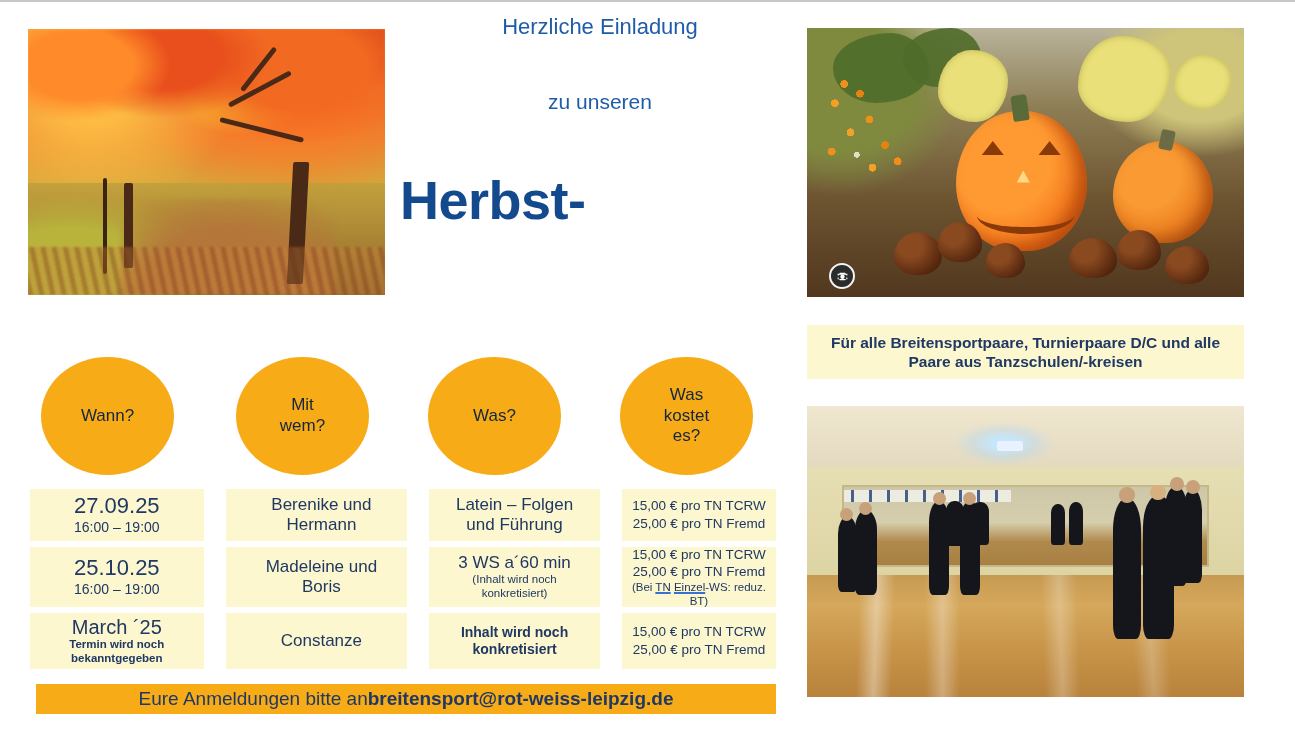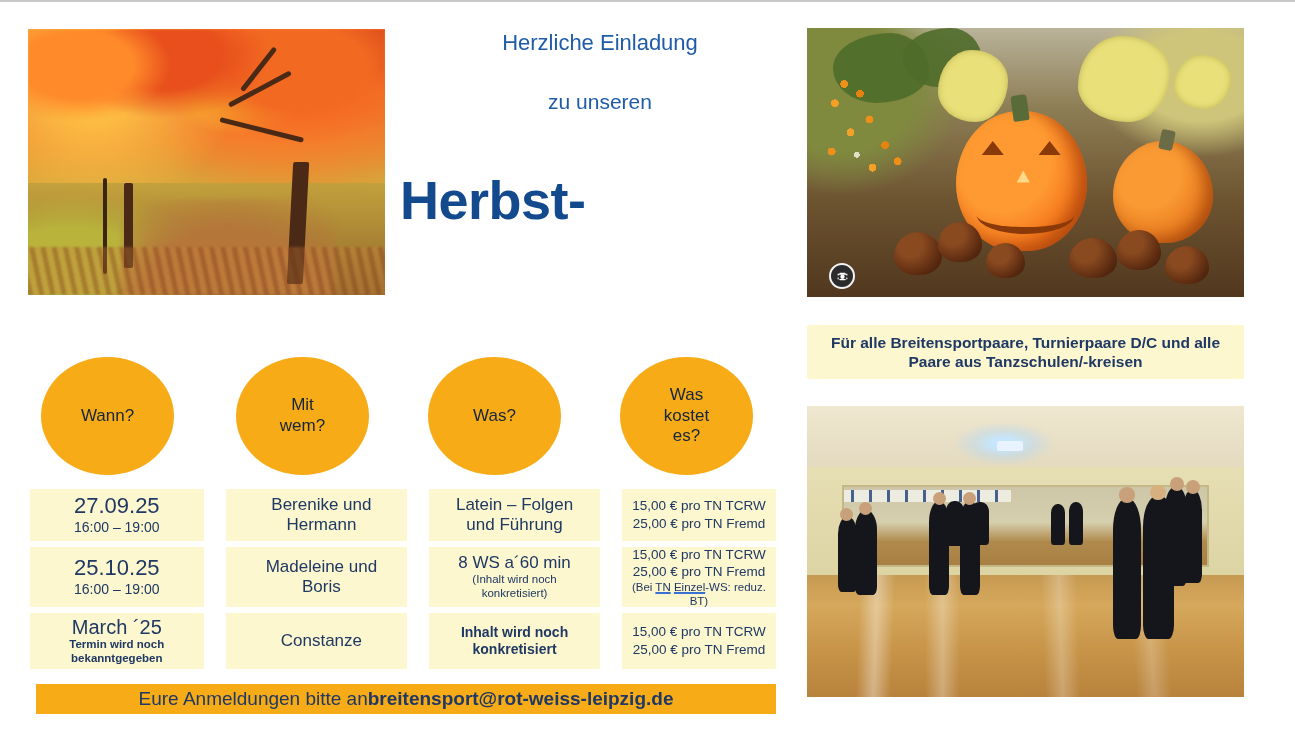--- a/index.html
+++ b/index.html
@@ -72,21 +72,21 @@
     position:absolute; background:#4a2a16; height:5px; border-radius:3px; transform-origin:left center;
   }
   .autumn-leaflitter {
     position:absolute; left:0; bottom:0; width:100%; height:18%;
     background: repeating-linear-gradient(78deg, rgba(150,80,35,.55) 0 5px, rgba(200,130,60,.35) 5px 11px);
     filter: blur(1px);
   }
 
   
   .hl-1 {
-    left: 410px; top: 30px; width: 380px;
+    left: 410px; top: 14px; width: 380px;
     text-align: center;
     font-size: 22px; color: #1F5CA8; font-weight: 400;
   }
   .hl-2 {
     left: 410px; top: 90px; width: 380px;
     text-align: center;
     font-size: 21px; color: #1F5CA8; font-weight: 400;
   }
   .hl-3 {
     left: 400px; top: 172px; width: 400px;
@@ -437,21 +437,21 @@
   <div class="trow row2">
     <div class="cell c-when">
       <div class="big">25.10.25</div>
       <div class="sml">16:00 – 19:00</div>
     </div>
     <div class="cell c-who">
       <div class="med">Madeleine und</div>
       <div class="med">Boris</div>
     </div>
     <div class="cell c-what">
-      <div class="med">8 WS a´60 min</div>
+      <div class="med">3 WS a´60 min</div>
       <div class="xsml">(Inhalt wird noch</div>
       <div class="xsml">konkretisiert)</div>
     </div>
     <div class="cell c-cost">
       <div class="cost">15,00 € pro TN TCRW</div>
       <div class="cost">25,00 € pro TN Fremd</div>
       <div class="xsml"><span>(Bei </span><span class="spell">TN</span><span> </span><span class="spell">Einzel</span><span>-WS: reduz. BT)</span></div>
     </div>
   </div>
 

